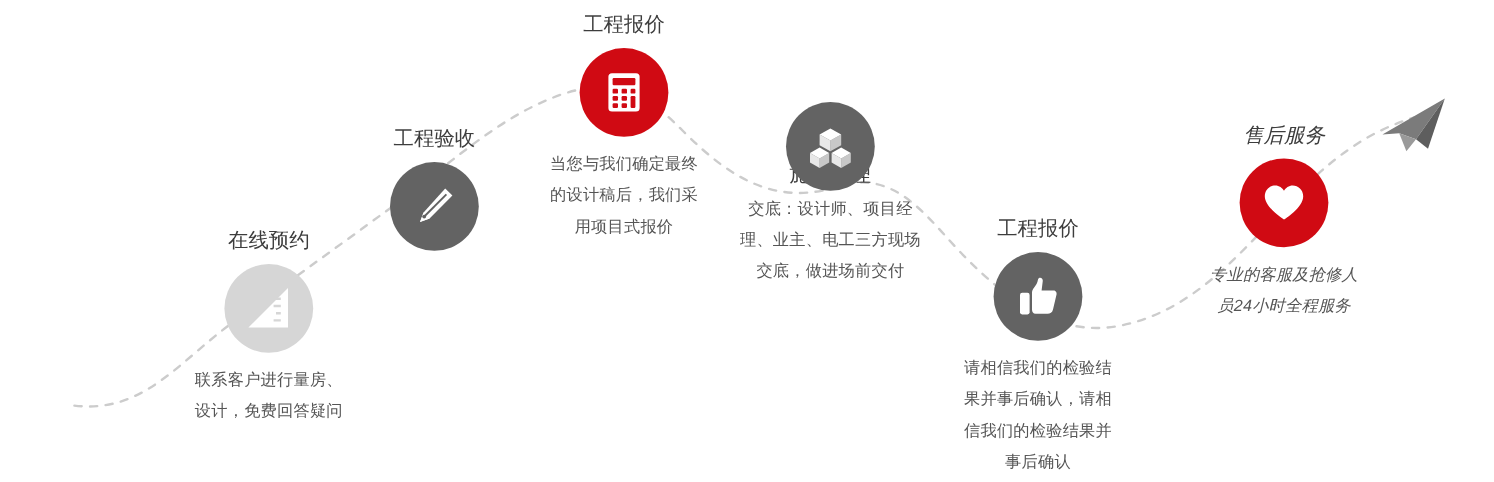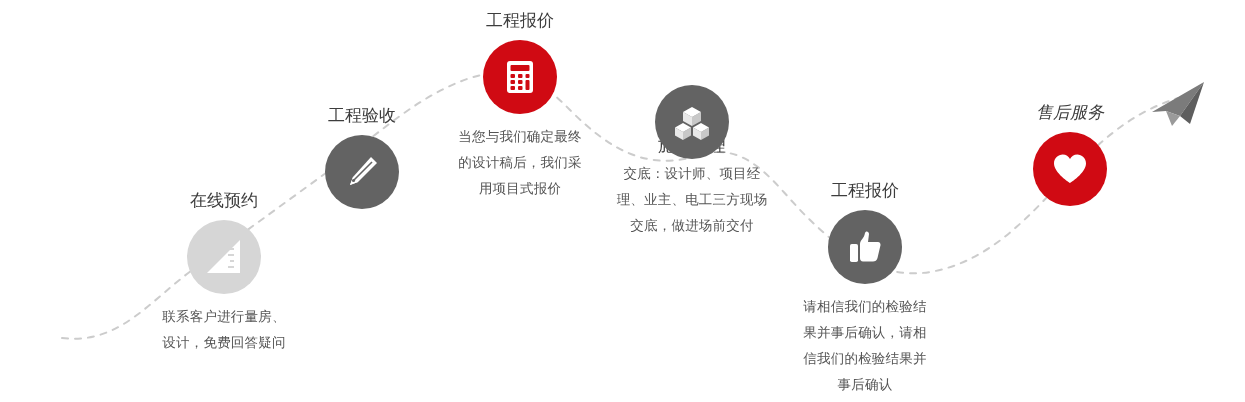--- a/index.html
+++ b/index.html
@@ -189,15 +189,16 @@
 
   <div class="step" id="step-5">
     <div class="step-title">售后服务</div>
     <div class="icon-wrap icon-red">
       <svg width="42" height="42" viewBox="0 0 42 42">
         <path d="M21 35 C21 35 5 25 5 15.5 C5 10 9.3 6.5 13.7 6.5
                  C17 6.5 19.7 8.6 21 11 C22.3 8.6 25 6.5 28.3 6.5
                  C32.7 6.5 37 10 37 15.5 C37 25 21 35 21 35 Z" fill="#ffffff"></path>
       </svg>
     </div>
+    <div class="step-desc desc-narrow">专业的客服及抢修人员24小时全程服务</div>
   </div>
 
 </div>
 
 </body></html>

